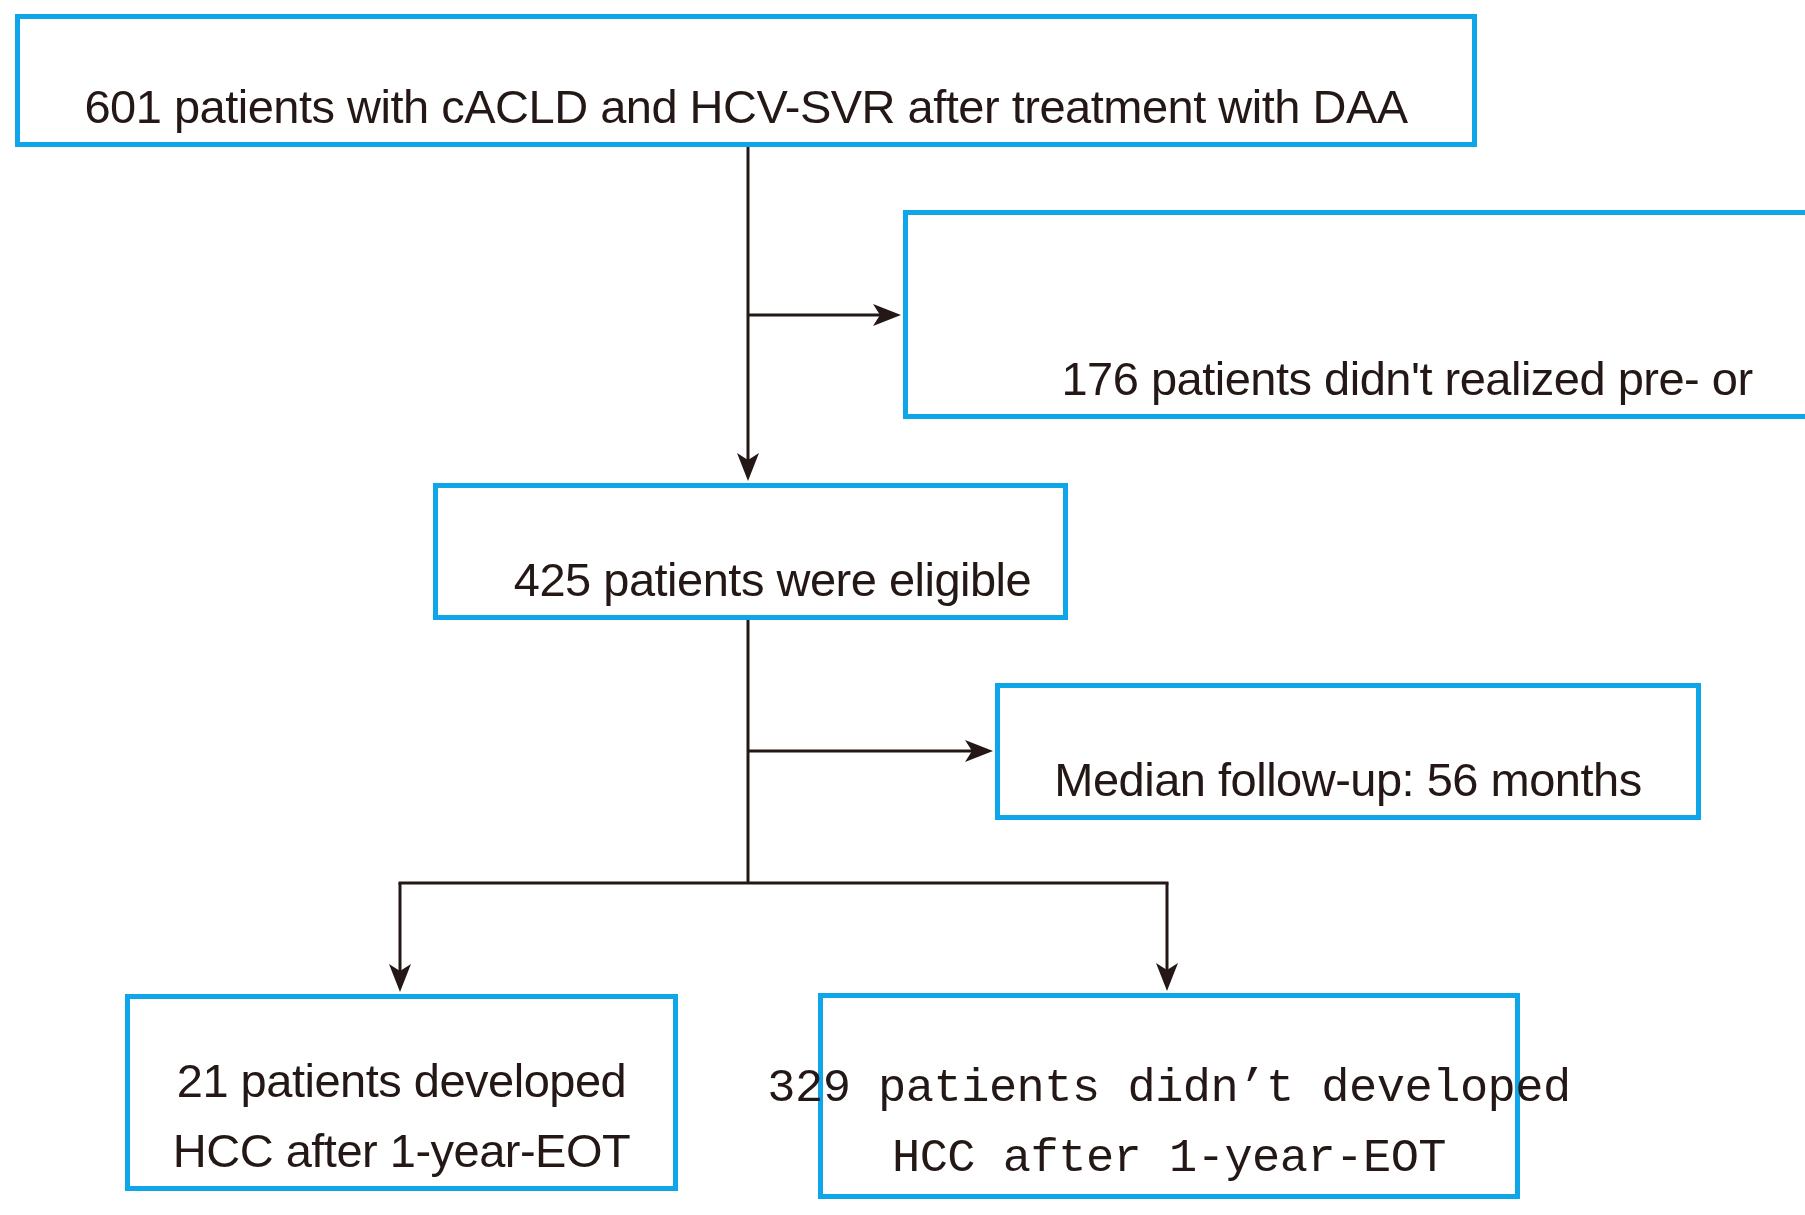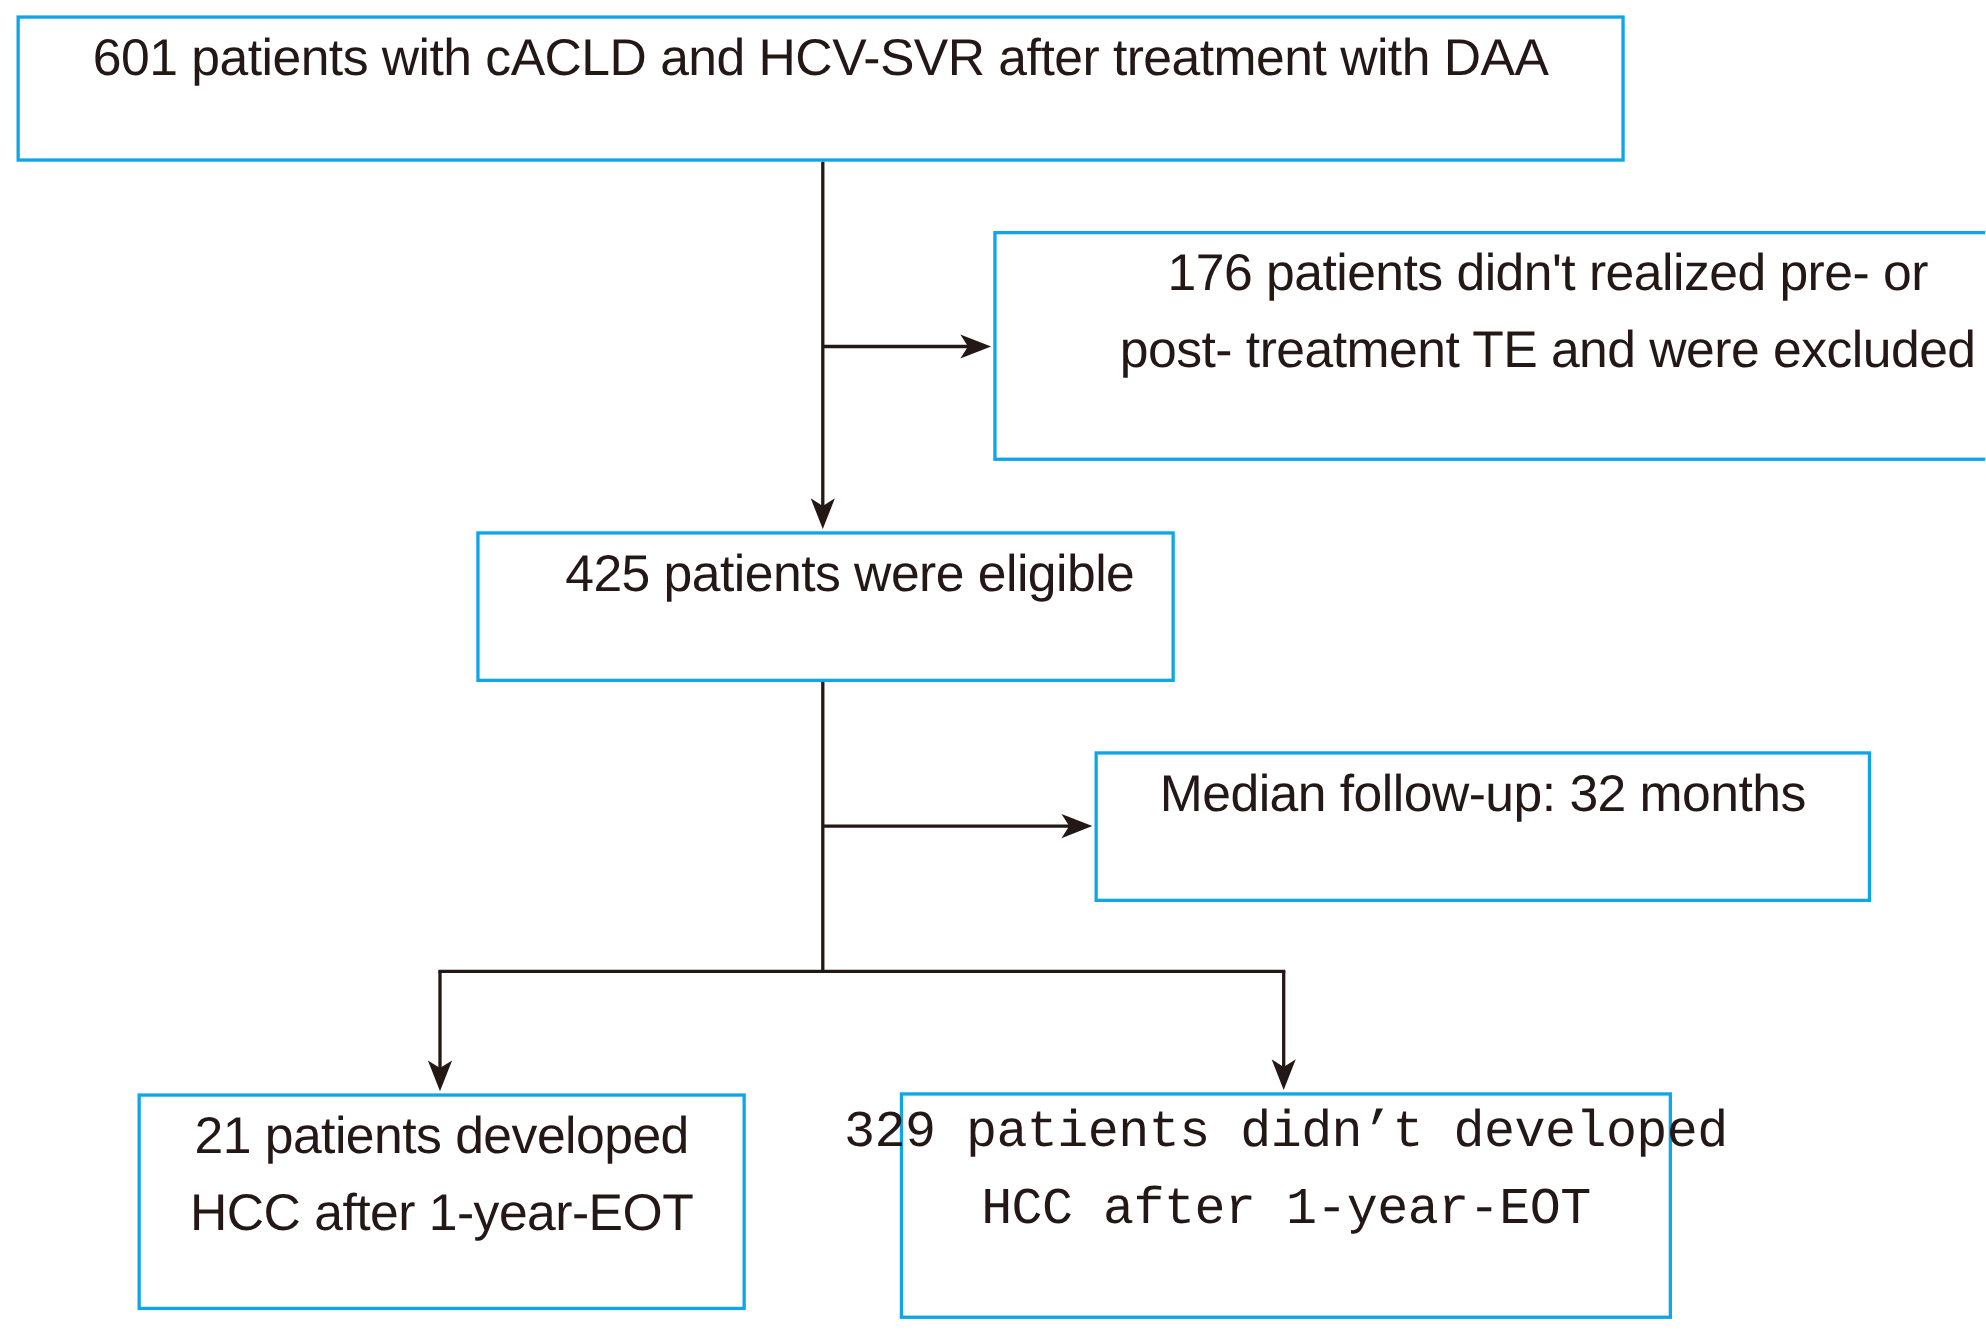--- a/index.html
+++ b/index.html
@@ -20,26 +20,26 @@
     position: absolute;
     left: 0;
     top: 0;
     width: 1805px;
     height: 1215px;
     pointer-events: none;
   }
   .box {
     position: absolute;
     box-sizing: border-box;
-    border: 3px solid #0ea5e9;
+    border: 5px solid #0ea5e9;
     background: #ffffff;
     display: flex;
     flex-direction: column;
     align-items: center;
-    justify-content: flex-start;
+    justify-content: flex-end;
     text-align: center;
     font-size: 47px;
     letter-spacing: -0.5px;
     line-height: 70px;
   }
   .box .line {
     white-space: nowrap;
   }
   #box-total    { left: 15px;  top: 14px;  width: 1462px; height: 133px; }
   #box-excluded { left: 903px; top: 210px; width: 1008px;  height: 209px; }
@@ -83,29 +83,28 @@
     <line class="stroke" x1="1167" y1="883" x2="1167" y2="972"></line>
     <polygon class="head" points="1167,991 1156,963 1167,970 1178,963"></polygon>
   </svg>
 
   <div class="box" id="box-total">
     <div class="line">601 patients with cACLD and HCV-SVR after treatment with DAA</div>
   </div>
 
   <div class="box" id="box-excluded">
     <div class="line">176 patients didn't realized pre- or</div>
-    <div class="line">post- treatment TE and were excluded</div>
   </div>
 
   <div class="box" id="box-eligible">
     <div class="line">425 patients were eligible</div>
   </div>
 
   <div class="box" id="box-median">
-    <div class="line">Median follow-up: 32 months</div>
+    <div class="line">Median follow-up: 56 months</div>
   </div>
 
   <div class="box" id="box-hcc">
     <div class="line">21 patients developed</div>
     <div class="line">HCC after 1-year-EOT</div>
   </div>
 
   <div class="box" id="box-no-hcc">
     <div class="line">329 patients didn’t developed</div>
     <div class="line">HCC after 1-year-EOT</div>

